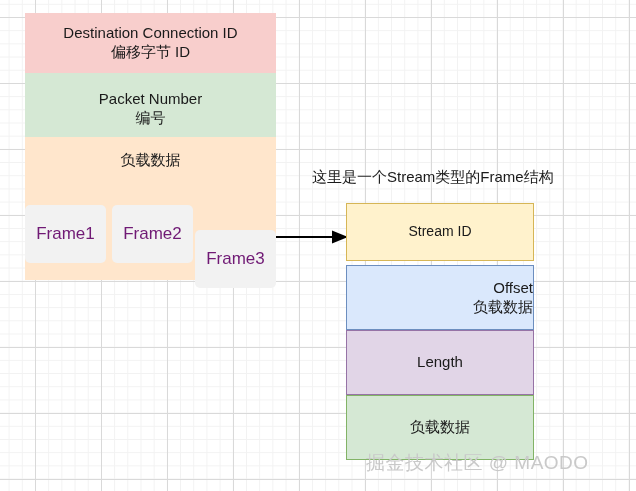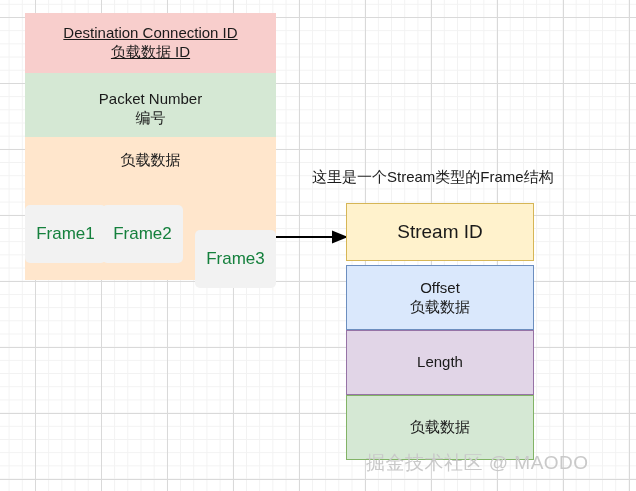--- a/index.html
+++ b/index.html
@@ -43,21 +43,20 @@
   .packet-box {
     left: 25px;
     width: 251px;
     border: none;
   }
   #dest-conn-id {
     top: 13px;
     height: 60px;
     background: #f8cecc;
     font-size: 15px;
-    text-decoration: underline;
   }
   #packet-number {
     top: 73px;
     height: 72px;
     background: #d5e8d4;
     font-size: 15px;
   }
   #payload {
     top: 137px;
     height: 143px;
@@ -75,24 +74,24 @@
     top: 205px;
     height: 58px;
     width: 81px;
     box-sizing: border-box;
     background: #f2f2f2;
     border-radius: 5px;
     display: flex;
     align-items: center;
     justify-content: center;
     font-size: 17px;
-    color: #15803d;
+    color: #701a75;
   }
   #frame1 { left: 25px; }
-  #frame2 { left: 102px; justify-content: center; }
+  #frame2 { left: 112px; justify-content: center; }
   #frame3 { left: 195px; margin-top: 25px; }
 
   
   #arrow {
     position: absolute;
     left: 276px;
     top: 228px;
     width: 72px;
     height: 18px;
   }
@@ -111,28 +110,29 @@
   
   .frame-field {
     left: 346px;
     width: 188px;
   }
   #stream-id {
     top: 203px;
     height: 58px;
     background: #fff2cc;
     border: 1px solid #d6b656;
-    font-size: 19px;
+    font-size: 14px;
   }
   #offset {
     top: 265px;
     height: 65px;
     background: #dae8fc;
     border: 1px solid #6c8ebf;
     font-size: 15px;
+    align-items: flex-end;
   }
   #length {
     top: 330px;
     height: 65px;
     background: #e1d5e7;
     border: 1px solid #9673a6;
     font-size: 15px;
     justify-content: center;
   }
   #frame-payload {
@@ -154,21 +154,21 @@
     letter-spacing: 0.5px;
   }
 </style>
 </head>
 <body>
 
 <div id="canvas">
 
   <div class="box packet-box" id="dest-conn-id">
     <span>Destination Connection ID</span>
-    <span>负载数据 ID</span>
+    <span>偏移字节 ID</span>
   </div>
 
   <div class="box packet-box" id="packet-number">
     <span>Packet Number</span>
     <span>编号</span>
   </div>
 
   <div class="box packet-box" id="payload">
     <span class="payload-title">负载数据</span>
   </div>

